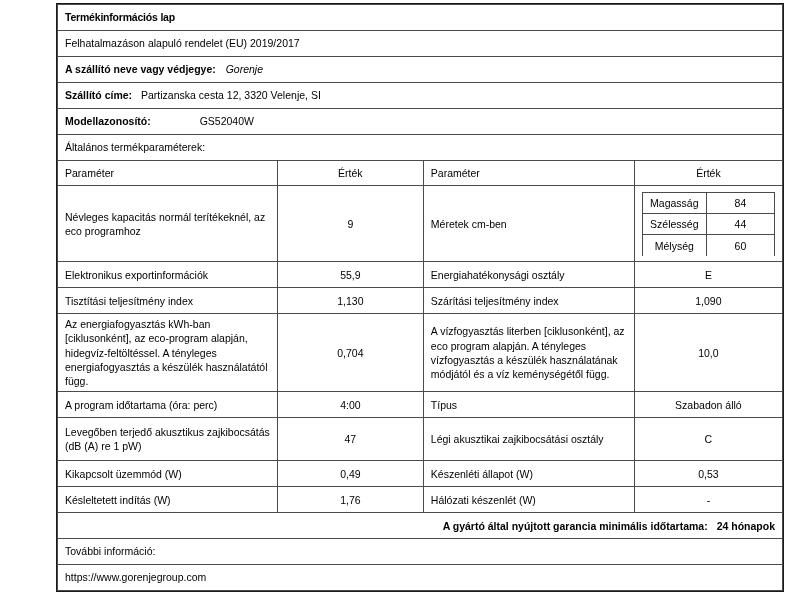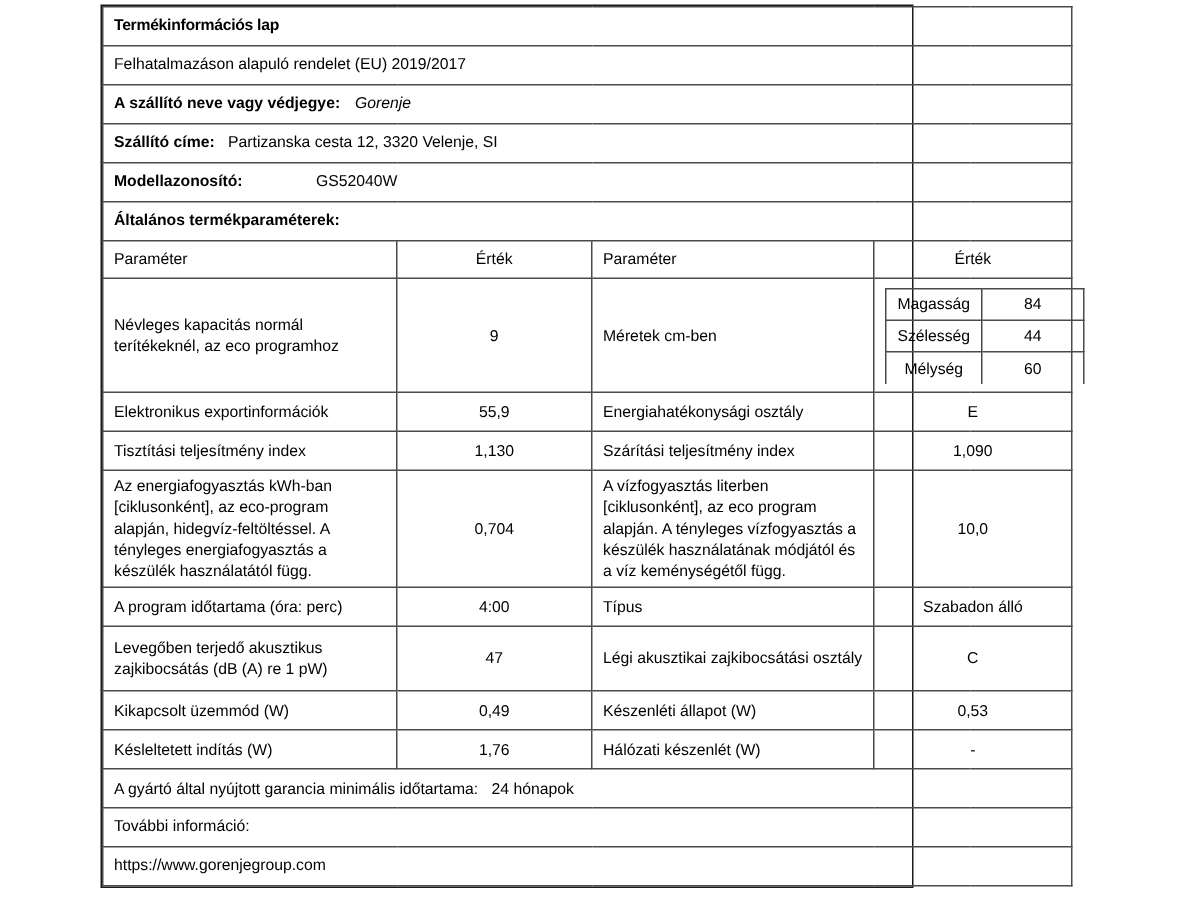--- a/index.html
+++ b/index.html
@@ -10,23 +10,23 @@
   }
   body {
     width: 800px;
     height: 600px;
     font-family: "Liberation Sans", sans-serif;
     color: #000000;
     overflow: hidden;
   }
   .page {
     position: absolute;
-    left: 67px;
+    left: 56px;
     top: 3px;
-    width: 542px;
+    width: 728px;
     height: 589px;
     box-sizing: border-box;
     border: 1.5px solid #1a1a1a;
     background: #ffffff;
   }
   table.sheet {
     width: 100%;
     height: 100%;
     border-collapse: collapse;
     table-layout: fixed;
@@ -71,21 +71,21 @@
   .kv .lab {
     font-weight: bold;
   }
   .kv .val {
     font-weight: normal;
   }
   .section td {
     border-left: none;
     border-right: none;
     padding: 6px 8px;
-    font-weight: bold;
+    font-weight: normal;
     font-size: 10.5px;
   }
   .hdr td {
     text-align: left;
     font-size: 10.5px;
     padding: 5px 8px;
   }
   .hdr td.ctr { text-align: center; }
   .ctr { text-align: center; }
   .lcell { text-align: left; }
@@ -103,23 +103,24 @@
     font-size: 10.5px;
     padding: 5px 4px;
     height: 21px;
   }
   .dim-table tr:last-child td { border-bottom: none; }
   .dim-table td.dlab { border-right: 1px solid #4a4a4a; }
   td.nopad { padding: 0; }
   .footer-strong td {
     border-left: none;
     border-right: none;
-    font-weight: normal;
-    padding: 6px 8px;
-    font-size: 10.5px;
+    font-weight: bold;
+    padding: 6px 8px;
+    font-size: 10.5px;
+    text-align: right;
   }
   .footer-plain td {
     border-left: none;
     border-right: none;
     padding: 6px 8px;
     font-size: 10.5px;
   }
   .footer-url td {
     border-left: none;
     border-right: none;

